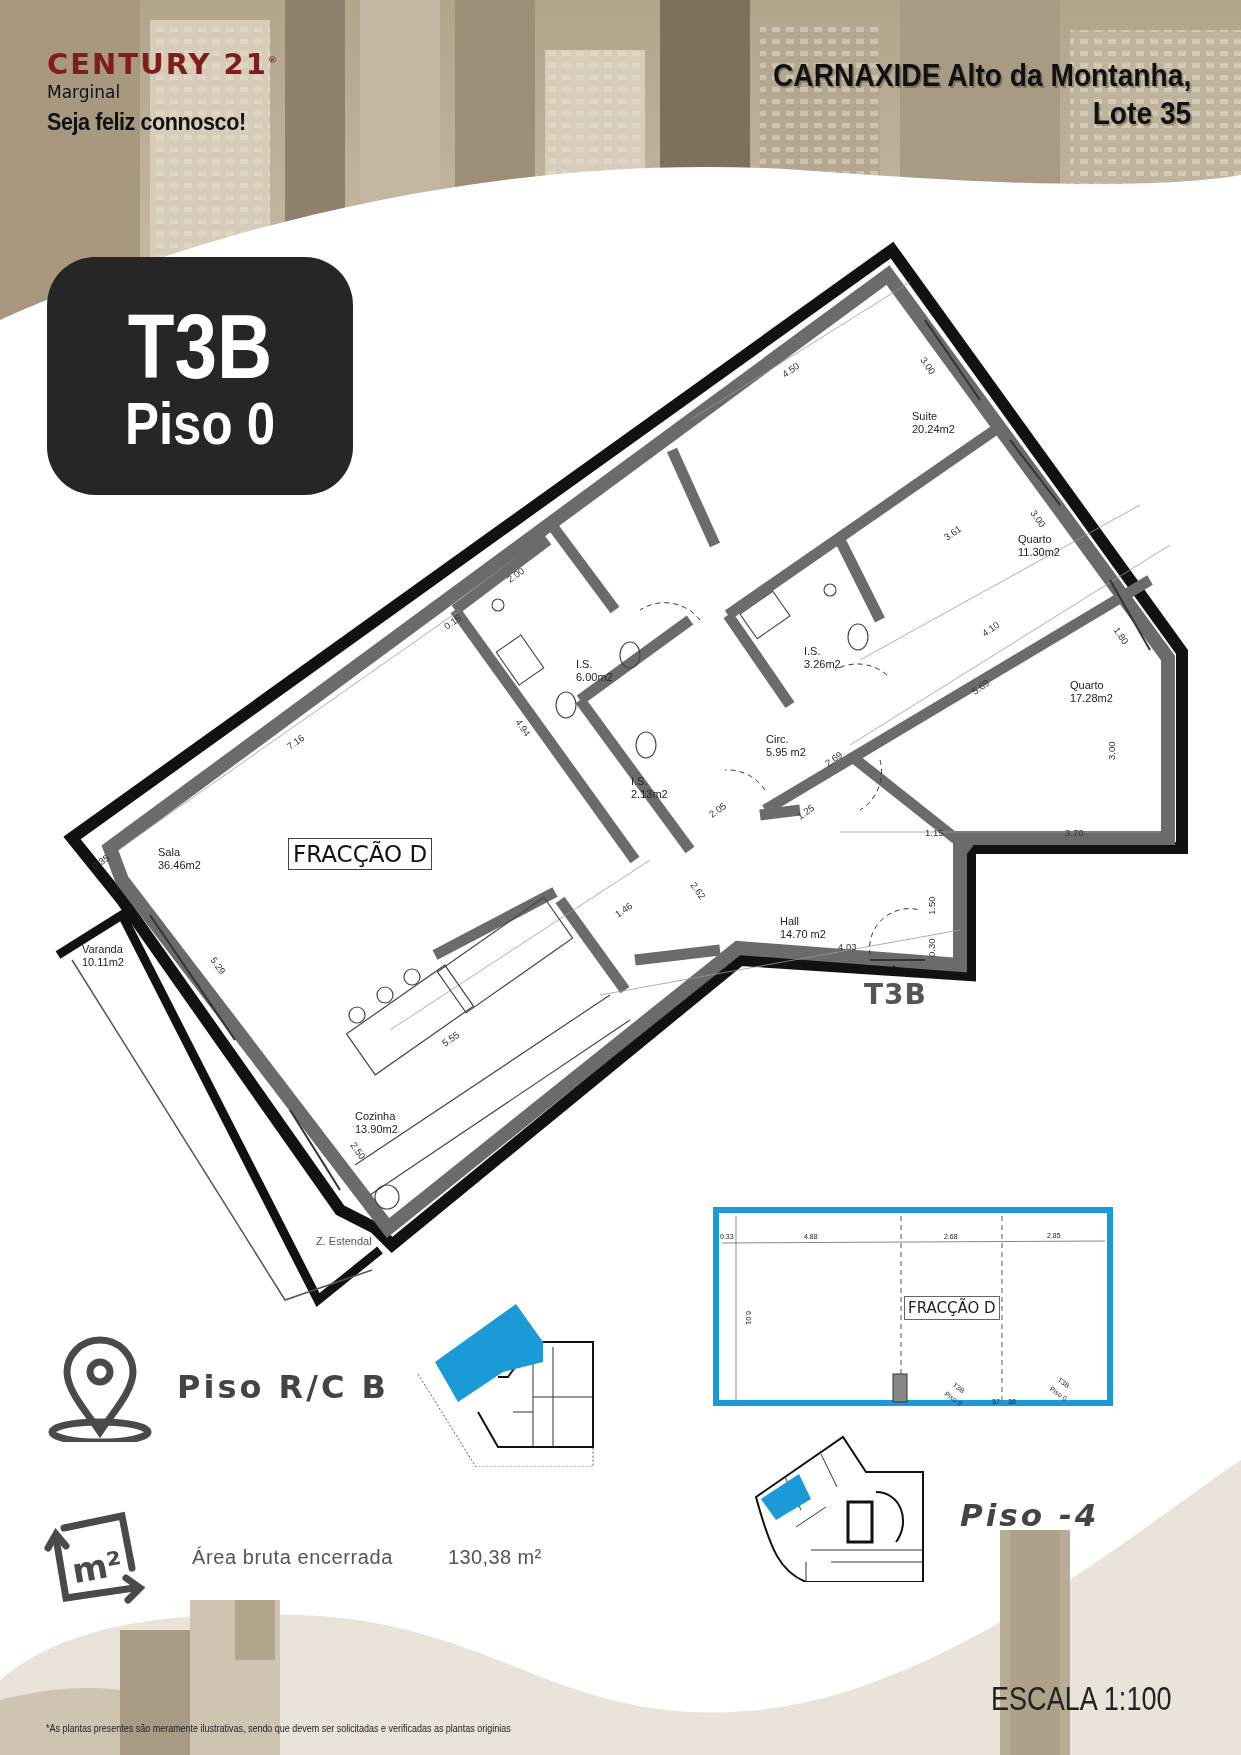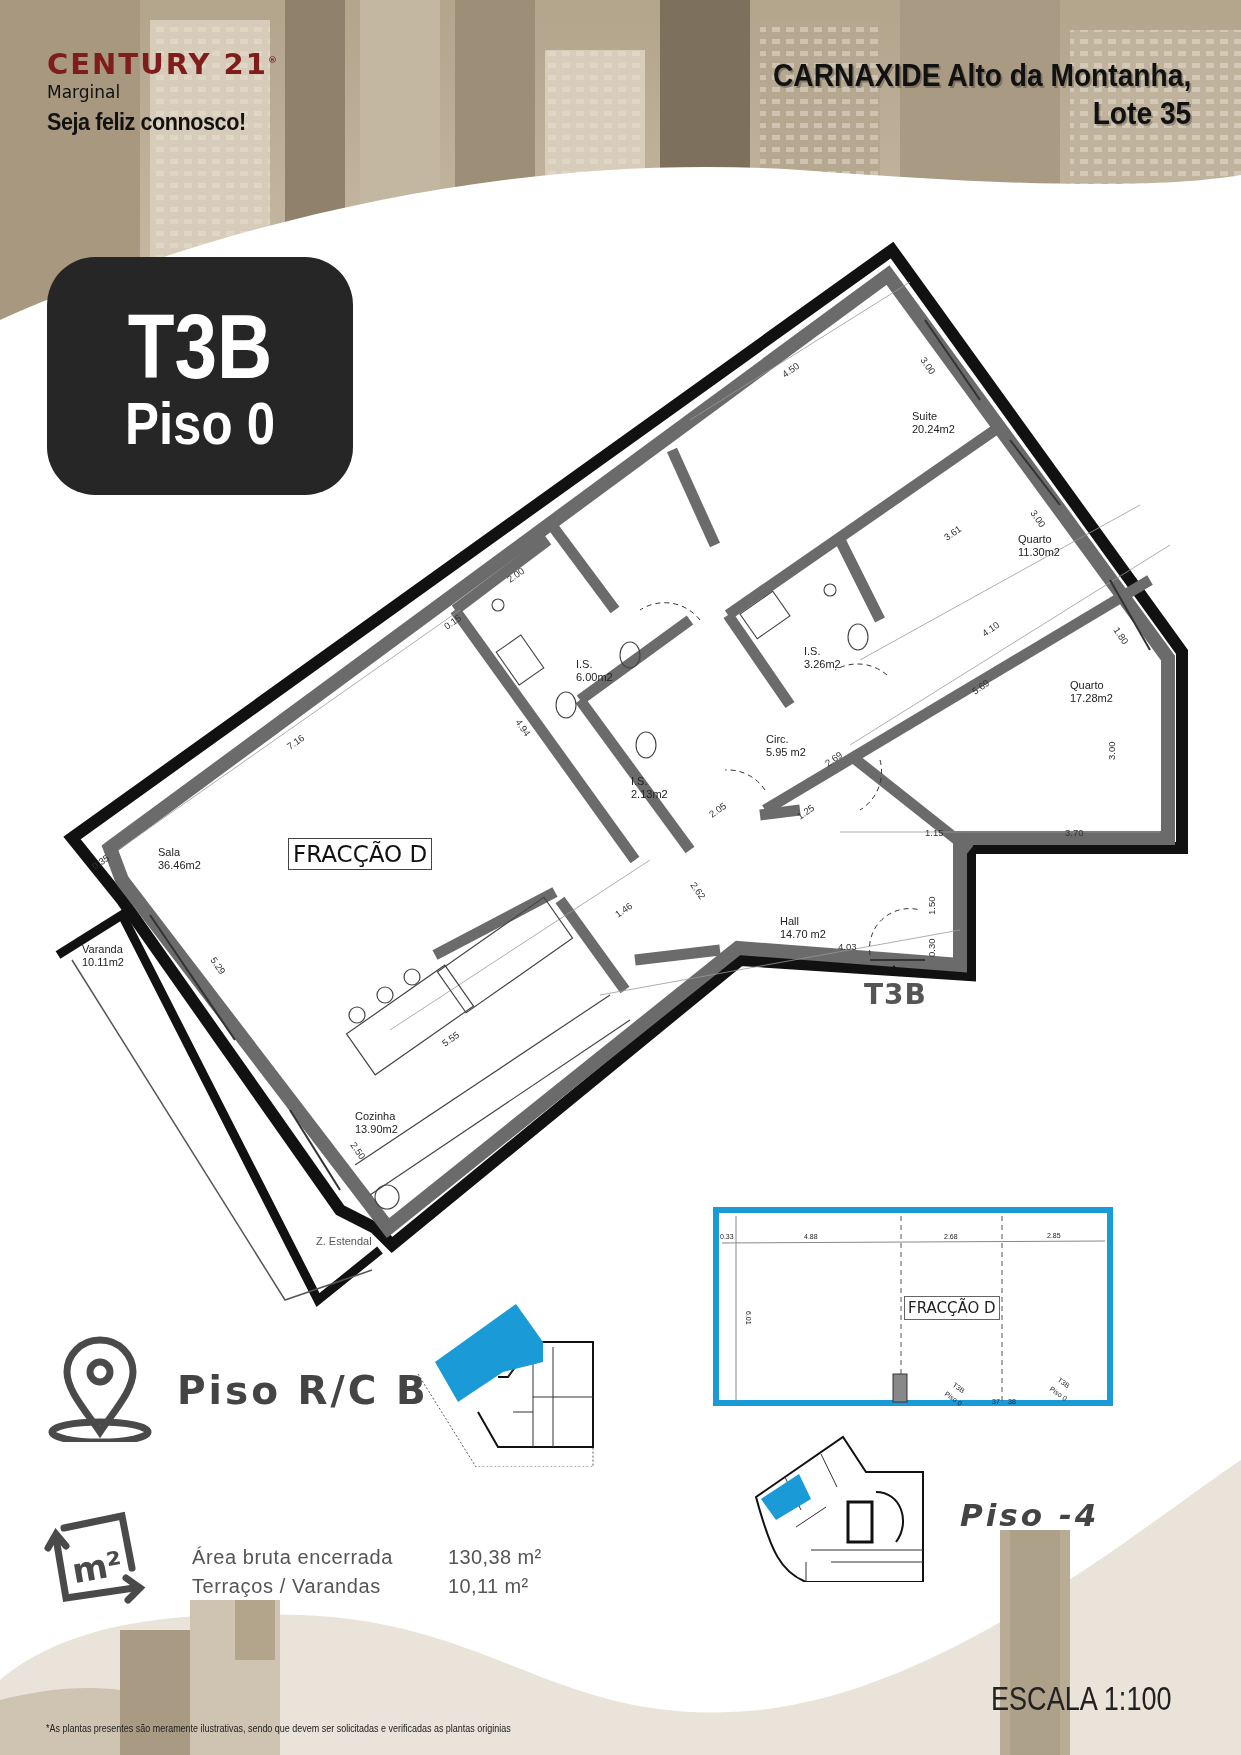--- a/index.html
+++ b/index.html
@@ -12,21 +12,21 @@
   .logo-sub { font-family:"DejaVu Sans", sans-serif; font-size:17px; color:#111; margin-top:2px; }
   .logo-slogan { font-family:"Liberation Sans", sans-serif; font-weight:bold; font-size:24px; color:#111; margin-top:6px; transform:scaleX(0.9); transform-origin:left; letter-spacing:-0.5px; }
   .address { position:absolute; right:50px; top:56px; text-align:right; font-family:"Liberation Sans", sans-serif; font-weight:bold; font-size:32px; line-height:38px; color:#111; transform:scaleX(0.88); transform-origin:right; text-shadow:2px 2px 0 rgba(0,0,0,0.25); }
   .badge { position:absolute; left:47px; top:257px; width:306px; height:238px; background:#262626; border-radius:48px; color:#fff; text-align:center; font-family:"Liberation Sans", sans-serif; font-weight:bold; }
   .badge-type { font-size:90px; line-height:90px; margin-top:45px; transform:scaleX(0.85); }
   .badge-floor { font-size:60px; line-height:64px; transform:scaleX(0.85); }
   .plan { position:absolute; left:0; top:0; width:1241px; height:1755px; pointer-events:none; }
   .plan text { font-family:"Liberation Sans", sans-serif; }
   .frac-label { position:absolute; left:288px; top:838px; border:1px solid #444; padding:0 4px; font-family:"DejaVu Sans", sans-serif; font-size:23px; color:#111; background:#fff; line-height:30px; }
   .entry-label { position:absolute; left:864px; top:978px; font-family:"DejaVu Sans", sans-serif; font-weight:bold; font-size:28px; color:#555; letter-spacing:1px; }
-  .loc-title { position:absolute; left:177px; top:1368px; font-family:"DejaVu Sans", sans-serif; font-weight:bold; font-size:39px; color:#444; letter-spacing:3px; }
+  .loc-title { position:absolute; left:177px; top:1368px; font-family:"DejaVu Sans", sans-serif; font-weight:bold; font-size:32px; color:#444; letter-spacing:3px; }
   .neg4-title { position:absolute; left:960px; top:1497px; font-family:"DejaVu Sans", sans-serif; font-weight:bold; font-size:31px; color:#444; letter-spacing:3px;font-style:italic; }
   .areas { position:absolute; left:192px; top:1543px; font-family:Liberation Sans, sans-serif; font-size:20px; color:#555; }
   .area-row { display:flex; height:29px; align-items:center; }
   .area-label { width:256px; letter-spacing:0.6px; }
   .area-value { letter-spacing:0.4px; }
   .area-row.total { margin-top:15px; font-weight:bold; }
   .scale { position:absolute; left:991px; top:1680px; font-family:"Liberation Sans", sans-serif; font-size:33px; color:#222; transform:scaleX(0.82); transform-origin:left; }
   .disclaimer { position:absolute; left:46px; top:1722px; font-family:"Liberation Sans", sans-serif; font-size:11.5px; color:#222; transform:scaleX(0.78); transform-origin:left; white-space:nowrap; }
   .mini-plan { position:absolute; }
   .frac-small { position:absolute; left:904px; top:1296px; border:1px solid #666; padding:0 3px; font-family:"DejaVu Sans", sans-serif; font-size:15px; line-height:22px; background:#fff; color:#222; }
@@ -280,20 +280,16 @@
   <path d="M14,30 L24,90 L92,80" fill="none" stroke="#4a4a4a" stroke-width="7" stroke-linecap="round"></path>
   <path d="M6,40 L14,26 L24,38" fill="none" stroke="#4a4a4a" stroke-width="7" stroke-linecap="round"></path>
   <path d="M84,70 L98,80 L86,92" fill="none" stroke="#4a4a4a" stroke-width="7" stroke-linecap="round"></path>
   <text x="30" y="72" font-family="DejaVu Sans, sans-serif" font-weight="bold" font-size="34" fill="#4a4a4a" transform="rotate(-10 50 60)">m²</text>
 </svg>
 <div class="areas">
   <div class="area-row">
     <span class="area-label">Área bruta encerrada</span>
     <span class="area-value">130,38 m²</span>
   </div>
-  <div class="area-row">
-    <span class="area-label">Terraços / Varandas</span>
-    <span class="area-value">10,11 m²</span>
-  </div>
 </div>
 
 <div class="scale">ESCALA 1:100</div>
 <div class="disclaimer">*As plantas presentes são meramente ilustrativas, sendo que devem ser solicitadas e verificadas as plantas originias</div>
 
 </body></html>

